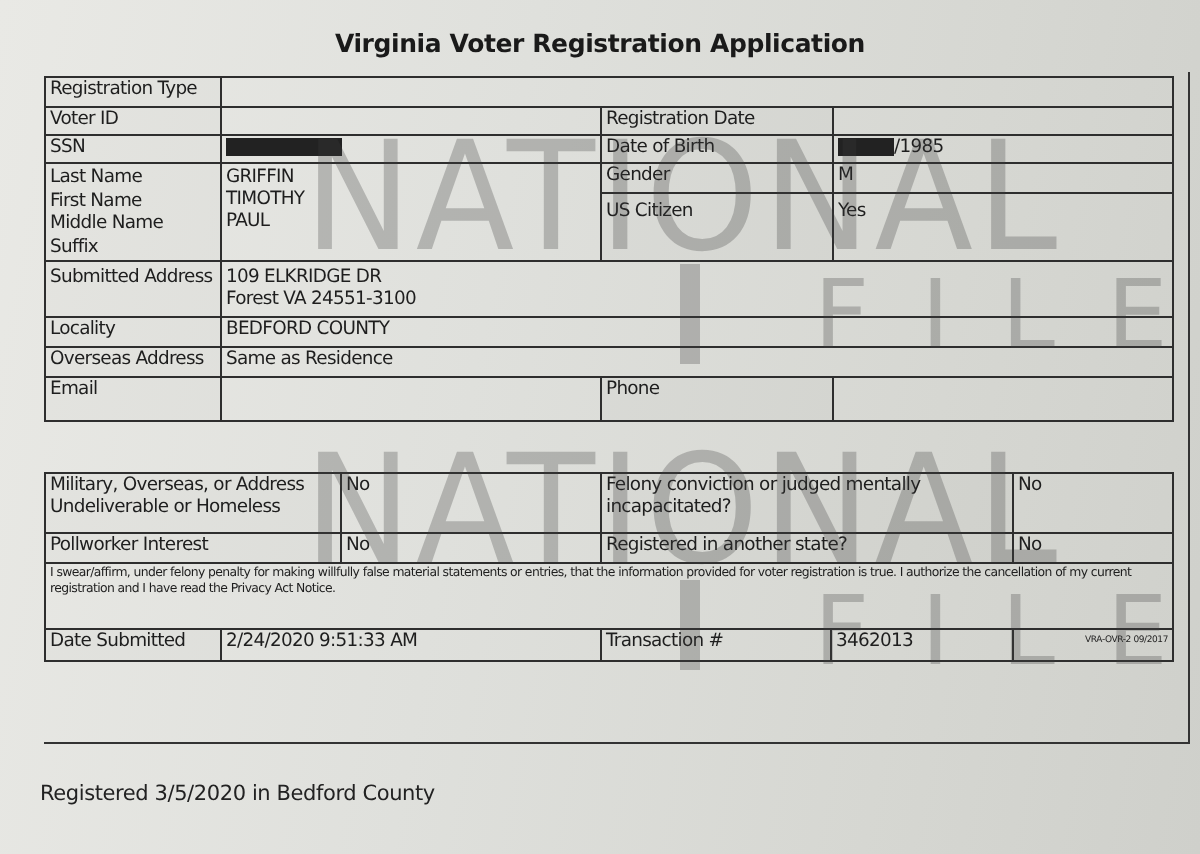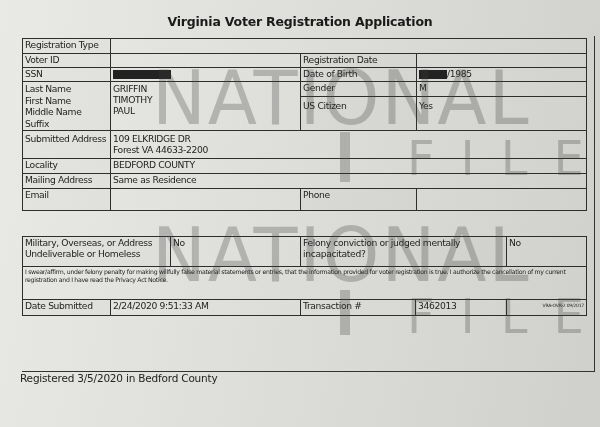--- a/index.html
+++ b/index.html
@@ -17,21 +17,21 @@
   .t2{left:22px;top:236px;width:564px;}
   .redact{display:inline-block;background:#222;height:9px;vertical-align:middle;}
   .sig svg{display:block;}
   .wrap{white-space:normal;}
   .small{font-size:6.2px;line-height:8px;letter-spacing:-0.3px;white-space:normal;}
   .tiny{font-size:4.5px;text-align:right;letter-spacing:-0.2px;}
   .wm{position:absolute;font-family:"DejaVu Sans",sans-serif;color:rgba(60,60,60,0.28);pointer-events:none;}
   .wm-n{font-size:72px;font-weight:normal;letter-spacing:2px;transform:scaleY(1.05);}
   .wm-f{font-size:48px;letter-spacing:26px;margin-left:45px;}
   .wm-bar{position:absolute;background:rgba(60,60,60,0.28);}
-  .footer{position:absolute;left:20px;top:372px;font-size:10.5px;font-family:"DejaVu Sans",sans-serif;color:#222;letter-spacing:-0.2px;}
+  .footer{position:absolute;left:20px;top:391px;font-size:10.5px;font-family:"DejaVu Sans",sans-serif;color:#222;letter-spacing:-0.2px;}
   .lines{position:absolute;height:1px;background:rgba(120,120,120,0.35);}
 </style>
 </head>
 <body>
 
 <div class="title">Virginia Voter Registration Application</div>
 
 <div class="frame"></div>
 
 <table class="t1">
@@ -74,29 +74,29 @@
     <td>M</td>
   </tr>
   <tr style="height:33px">
     <td class="lbl" style="padding-top:4px">US Citizen</td>
     <td style="padding-top:4px">Yes</td>
   </tr>
   <tr style="height:28px">
     <td class="lbl" style="padding-top:3px">Submitted Address</td>
     <td colspan="3" style="padding-top:3px">
       <div>109 ELKRIDGE DR</div>
-      <div>Forest VA 44633-2200</div>
+      <div>Forest VA 24551-3100</div>
     </td>
   </tr>
   <tr style="height:15px">
     <td class="lbl">Locality</td>
     <td colspan="3">BEDFORD COUNTY</td>
   </tr>
   <tr style="height:15px">
-    <td class="lbl">Mailing Address</td>
+    <td class="lbl">Overseas Address</td>
     <td colspan="3">Same as Residence</td>
   </tr>
   <tr style="height:22px">
     <td class="lbl">Email</td>
     <td></td>
     <td class="lbl">Phone</td>
     <td></td>
   </tr>
 </tbody>
   </table>
@@ -107,20 +107,26 @@
       <col style="width:60px">
       <col style="width:130px">
       <col style="width:206px">
       <col style="width:80px">
     </colgroup>
   <tbody>
       <tr style="height:30px">
     <td colspan="2" class="lbl wrap" style="width:144px;padding-right:0">Military, Overseas, or Address Undeliverable or Homeless</td>
     <td>No</td>
     <td class="lbl wrap">Felony conviction or judged mentally incapacitated?</td>
+    <td>No</td>
+  </tr>
+  <tr style="height:15px">
+    <td colspan="2" class="lbl">Pollworker Interest</td>
+    <td>No</td>
+    <td class="lbl">Registered in another state?</td>
     <td>No</td>
   </tr>
   <tr style="height:33px">
     <td colspan="5" class="small">I swear/affirm, under felony penalty for making willfully false material statements or entries, that the information provided for voter registration is true. I authorize the cancellation of my current registration and I have read the Privacy Act Notice.</td>
   </tr>
   <tr style="height:16px">
     <td class="lbl">Date Submitted</td>
     <td colspan="2">2/24/2020 9:51:33 AM</td>
     <td style="padding:0">
       <div style="display:flex;height:15px">

